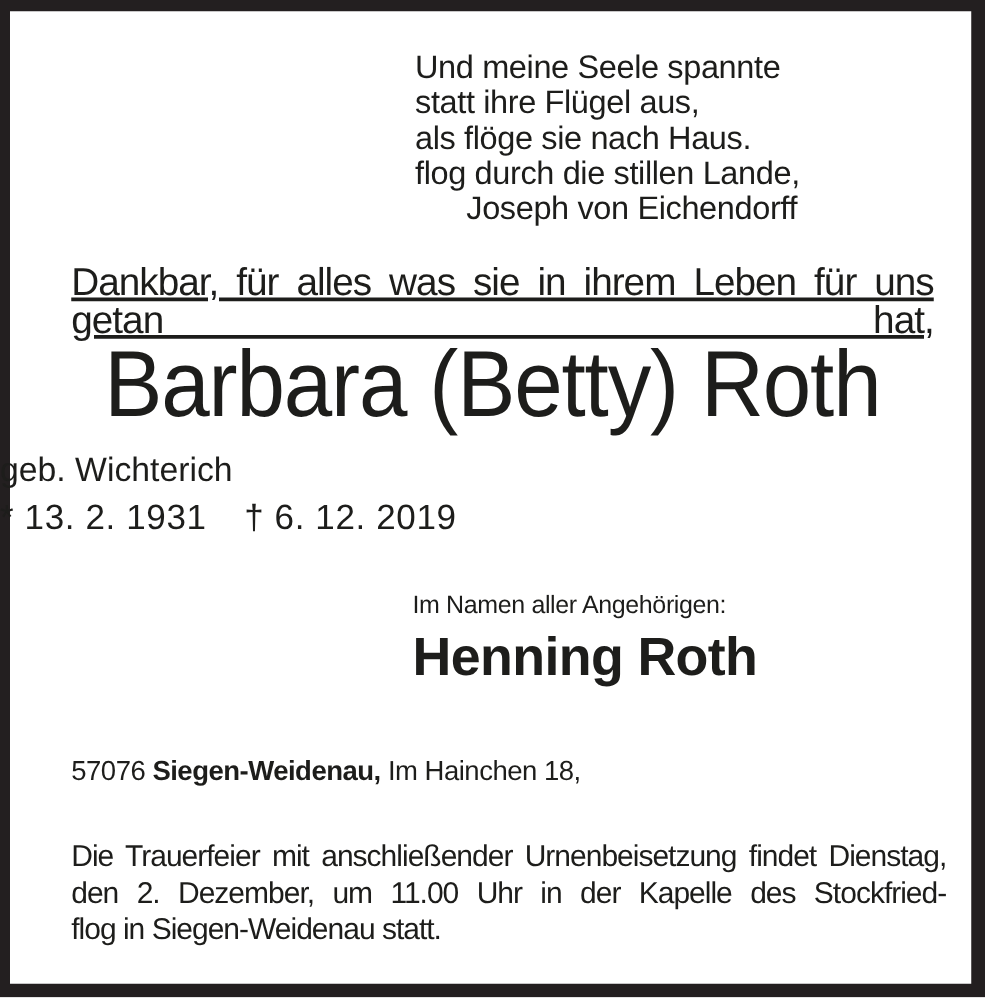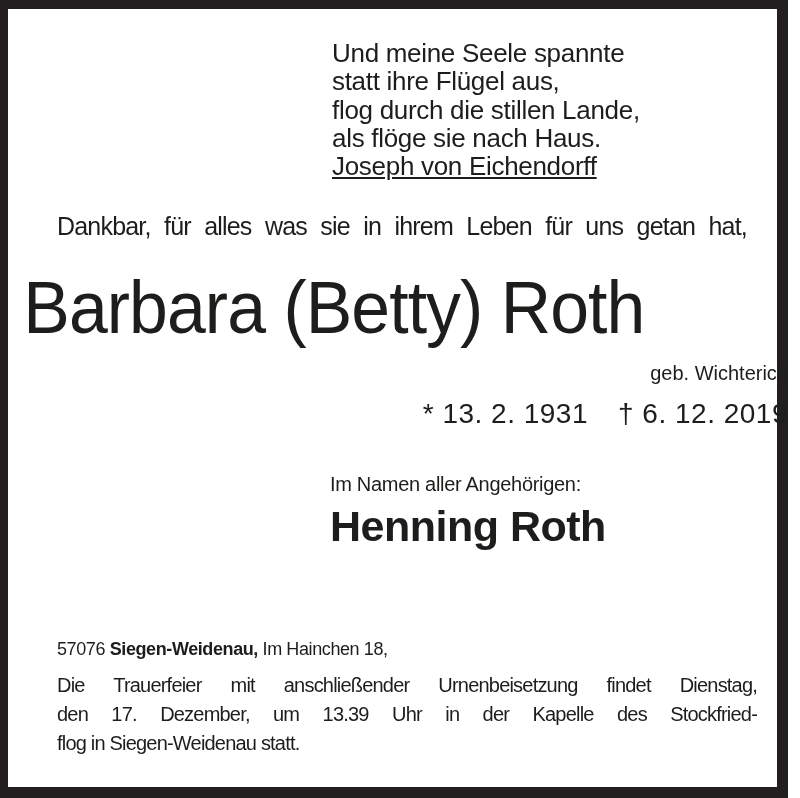--- a/index.html
+++ b/index.html
@@ -30,71 +30,73 @@
   .poem {
     position: absolute;
     left: 332px;
     top: 39px;
     font-size: 26px;
     line-height: 28.3px;
     letter-spacing: -0.3px;
     white-space: nowrap;
   }
   .poem-attribution {
-    text-decoration: underline;
+    margin-left: 41px;
   }
 
   
   .intro {
     position: absolute;
     left: 57px;
     top: 211px;
     width: 690px;
-    font-size: 25px;
+    font-size: 31px;
     line-height: 30px;
     letter-spacing: -0.8px;
+    text-decoration: underline;
   }
   .fill-line {
     text-align: justify;
     text-align-last: justify;
   }
 
   
   .name-row {
     position: absolute;
     left: 0;
     top: 270px;
     width: 100%;
+    text-align: center;
     font-size: 75px;
     line-height: 1;
     white-space: nowrap;
   }
   .name-inner {
     display: inline-block;
     transform: scaleX(0.93);
     transform-origin: center;
     letter-spacing: -1px;
   }
 
   .maiden-row {
     position: absolute;
     left: 0;
     top: 363px;
     width: 100%;
-    text-align: right;
-    font-size: 20px;
+    text-align: left;
+    font-size: 27px;
     line-height: 1;
   }
 
   .dates-row {
     position: absolute;
     left: 0;
     top: 400px;
     width: 100%;
-    text-align: right;
+    text-align: left;
     font-size: 28px;
     line-height: 1;
     letter-spacing: 0.5px;
   }
   .death-date { margin-left: 30px; }
 
   .mourners-intro {
     position: absolute;
     left: 330px;
     top: 474px;
@@ -111,49 +113,48 @@
     line-height: 1;
     letter-spacing: -0.5px;
     white-space: nowrap;
     font-weight: bold;
   }
 
   .address {
     position: absolute;
     left: 57px;
     top: 604px;
-    font-size: 18px;
+    font-size: 22px;
     line-height: 26.5px;
     letter-spacing: -0.4px;
     white-space: nowrap;
-    margin-top: 32px;
   }
   .bold { font-weight: bold; }
 
   .funeral {
     position: absolute;
     left: 57px;
     top: 671px;
     width: 700px;
-    font-size: 20px;
+    font-size: 24px;
     line-height: 29px;
     letter-spacing: -0.8px;
   }
 </style>
 </head>
 <body>
 
 <div class="page">
   <div class="frame"></div>
 
   <div class="poem">
     <div class="poem-line">Und meine Seele spannte</div>
     <div class="poem-line">statt ihre Flügel aus,</div>
+    <div class="poem-line">als flöge sie nach Haus.</div>
     <div class="poem-line">flog durch die stillen Lande,</div>
-    <div class="poem-line">als flöge sie nach Haus.</div>
     <div class="poem-attribution">Joseph von Eichendorff</div>
   </div>
 
   <div class="intro">
     <div class="fill-line">Dankbar, für alles was sie in ihrem Leben für uns getan hat,</div>
   </div>
 
   <div class="name-row">
     <span class="name-inner">Barbara (Betty) Roth</span>
   </div>
@@ -170,16 +171,16 @@
   <div class="address">
     <div>
       <span>57076</span>
       <span class="bold">Siegen-Weidenau,</span>
       <span>Im Hainchen 18,</span>
     </div>
   </div>
 
   <div class="funeral">
     <div class="fill-line">Die Trauerfeier mit anschließender Urnenbeisetzung findet Dienstag,</div>
-    <div class="fill-line">den 17. Dezember, um 13.39 Uhr in der Kapelle des Stockfried-</div>
+    <div class="fill-line">den 2. Dezember, um 11.00 Uhr in der Kapelle des Stockfried-</div>
     <div>flog in Siegen-Weidenau statt.</div>
   </div>
 </div>
 
 </body></html>

